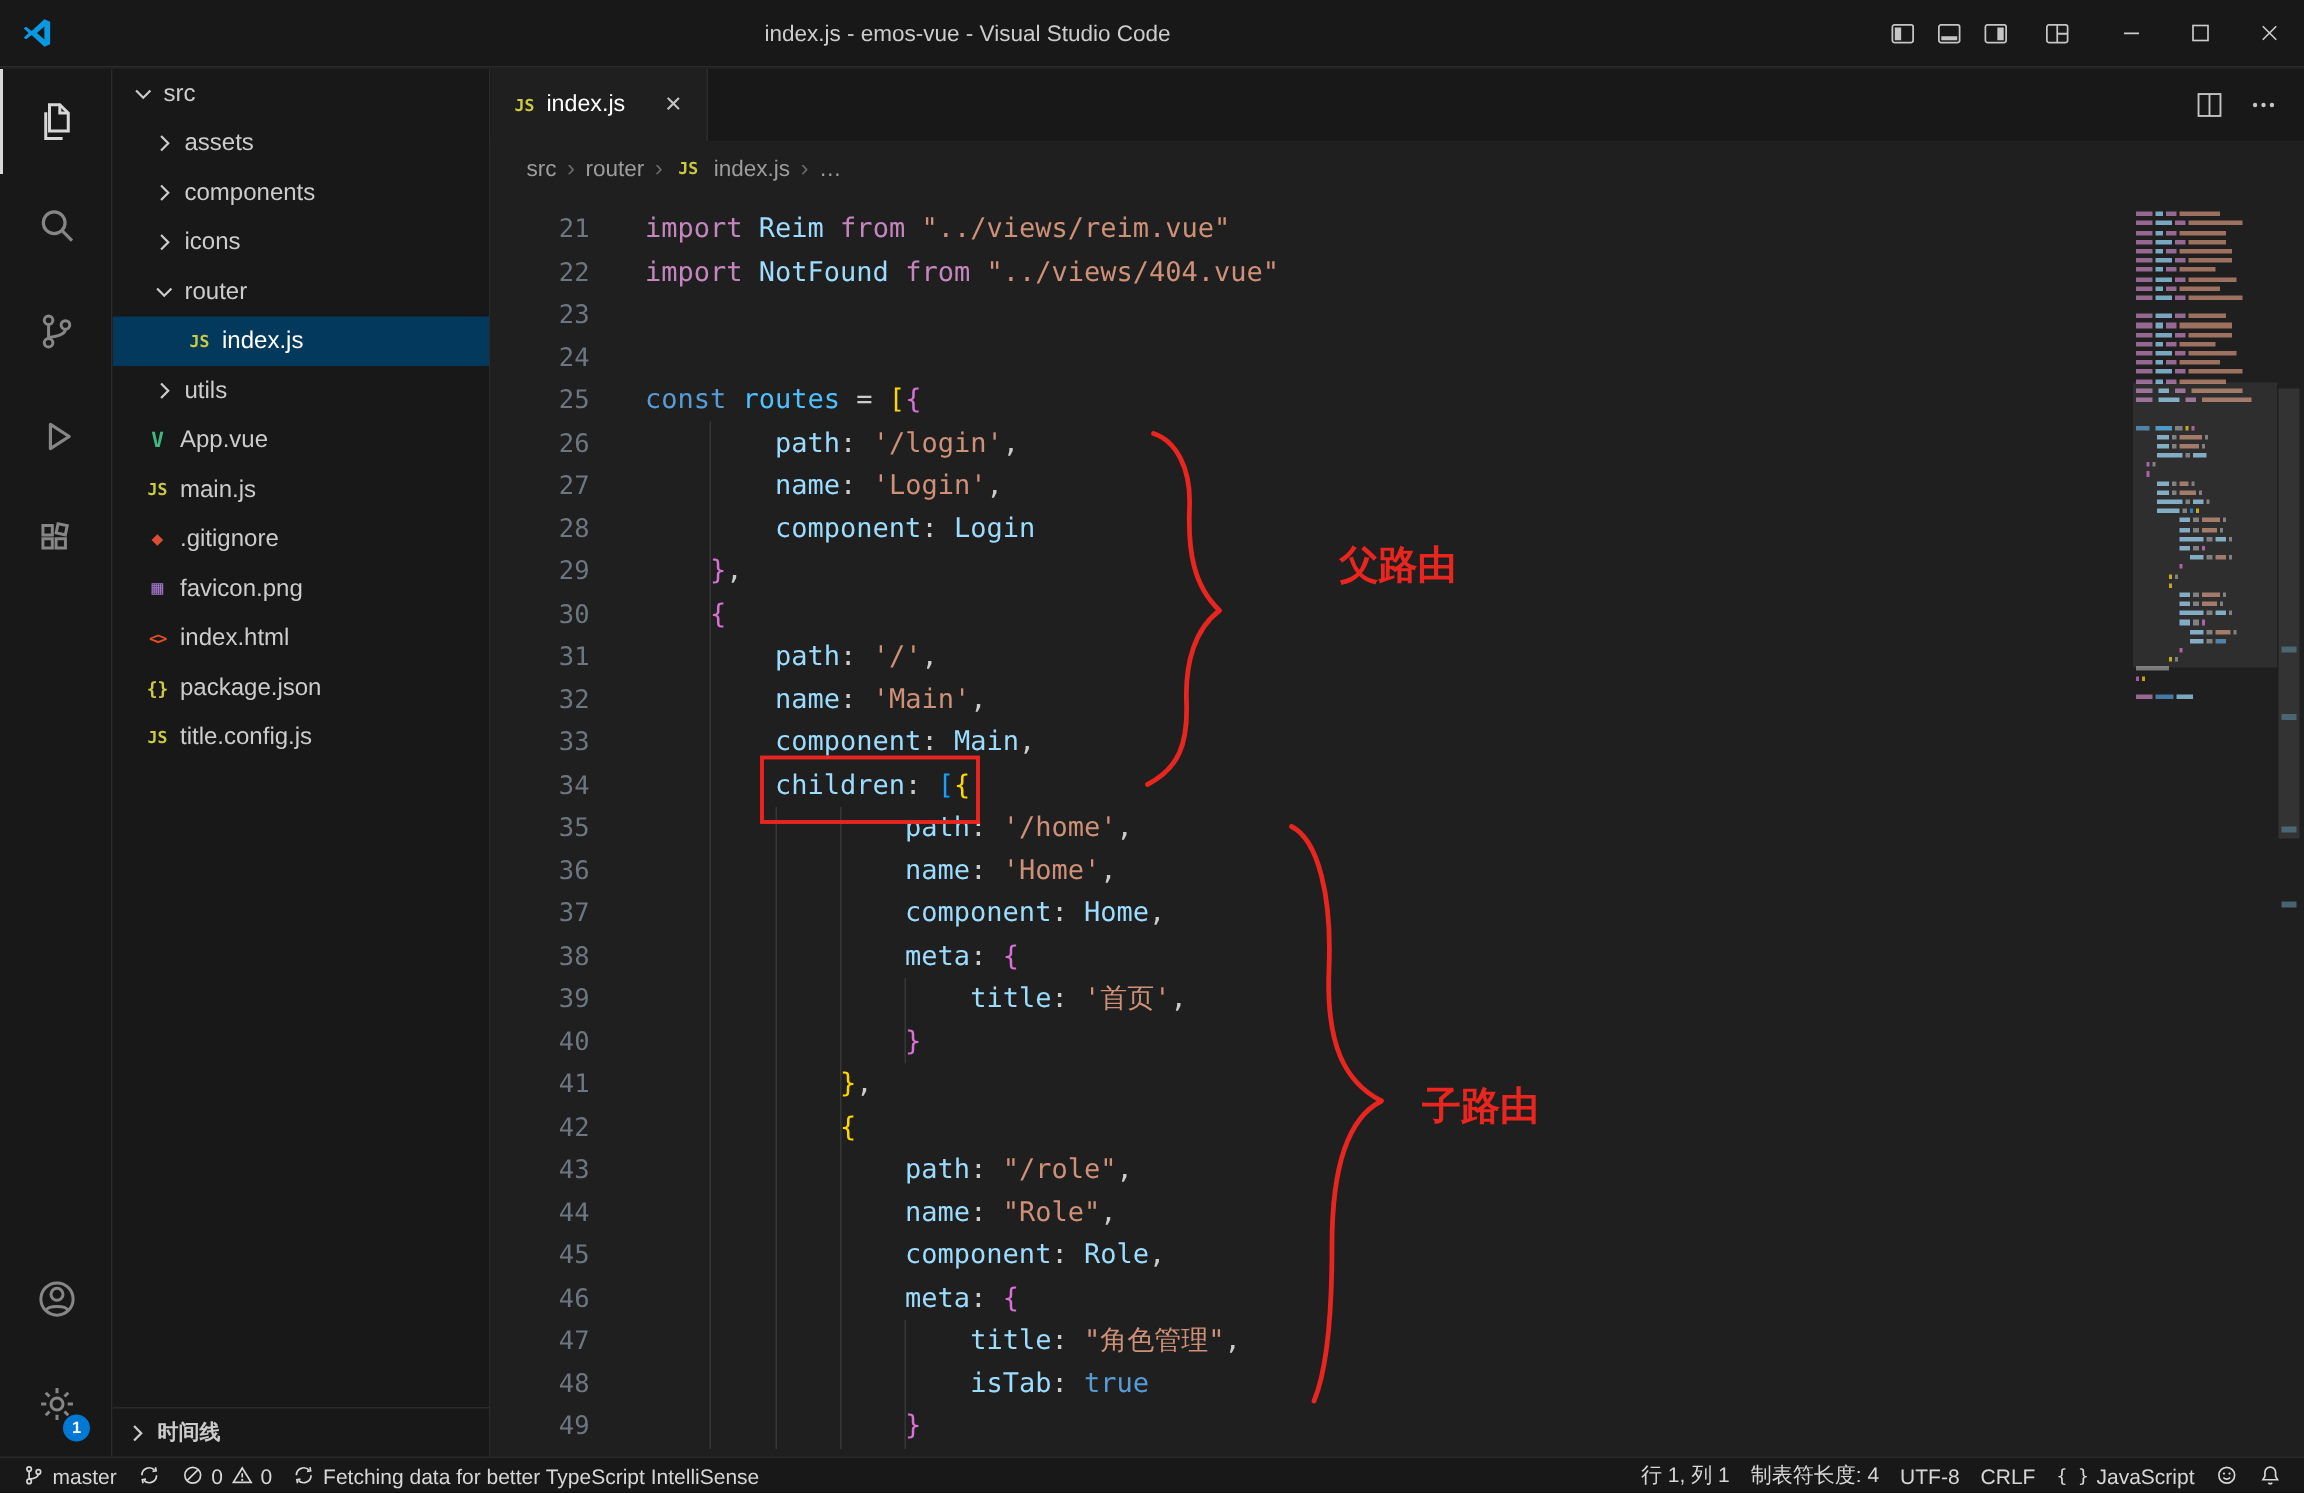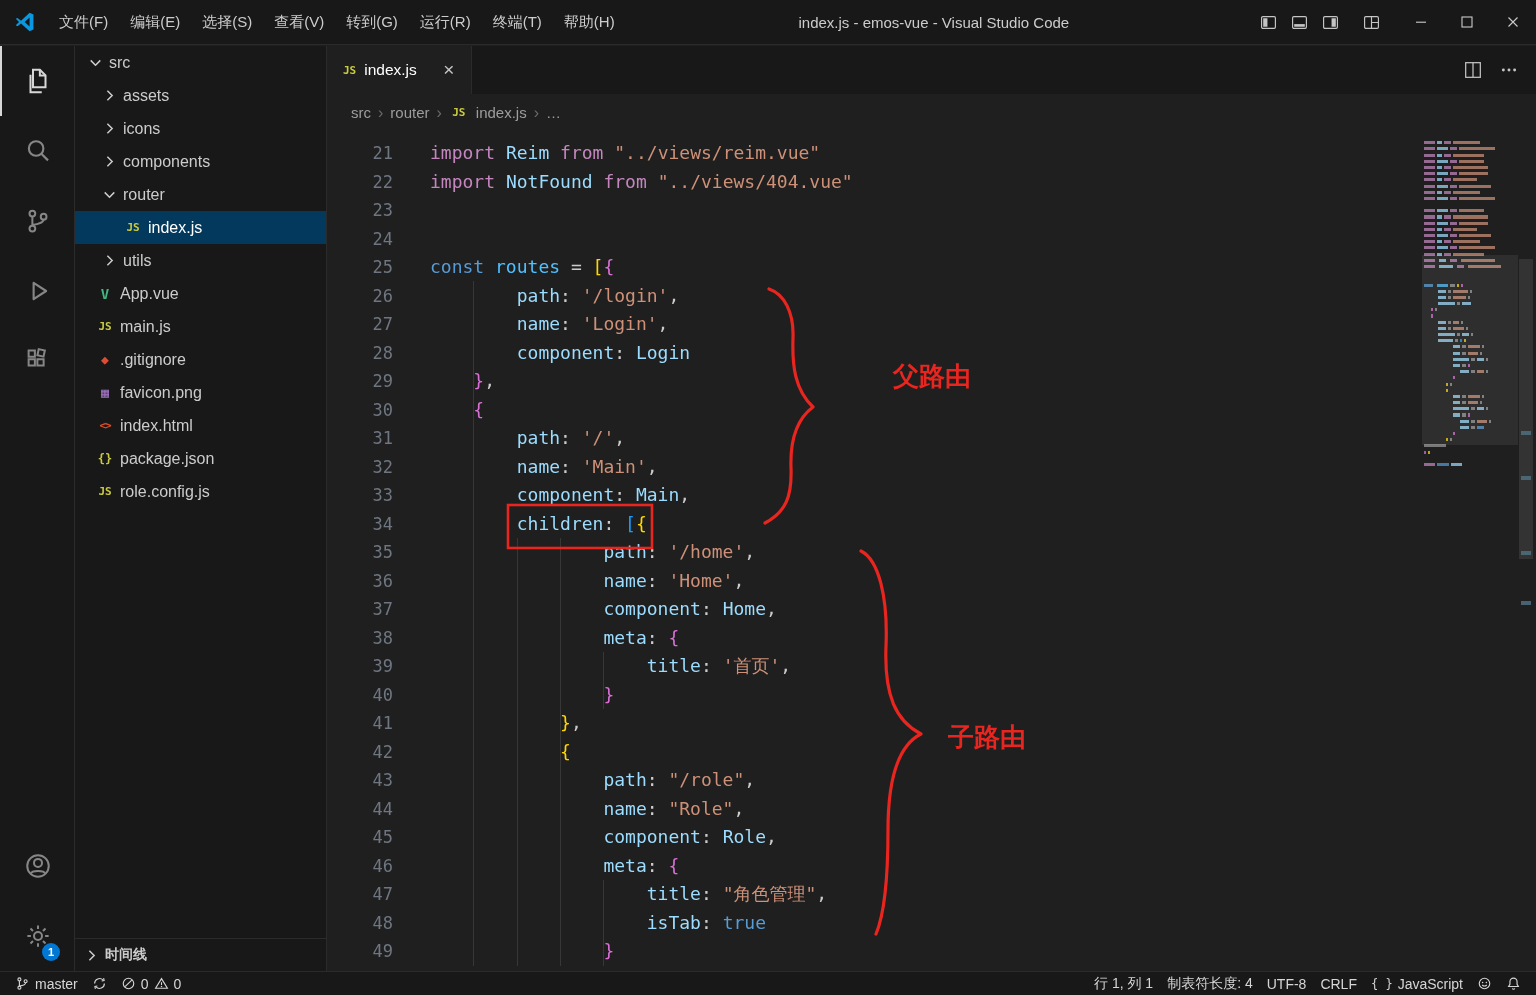--- a/index.html
+++ b/index.html
@@ -93,30 +93,20 @@
 </head>
 <body>
 
 <div class="window">
 
   <div class="titlebar">
     <svg class="logo" viewBox="0 0 24 24">
       <path fill="#0a99e0" d="M17 2l4.2 1.9v16.2L17 22l-9.3-8.5-3.9 3-1.9-1 3.6-3.5L1.9 8.5l1.9-1 3.9 3L17 2z"></path>
       <path fill="#181818" d="M17 7.2L11.6 12 17 16.8V7.2z"></path>
     </svg>
-    <div class="menubar">
-        <div class="menu-item">文件(F)</div>
-        <div class="menu-item">编辑(E)</div>
-        <div class="menu-item">选择(S)</div>
-        <div class="menu-item">查看(V)</div>
-        <div class="menu-item">转到(G)</div>
-        <div class="menu-item">运行(R)</div>
-        <div class="menu-item">终端(T)</div>
-        <div class="menu-item">帮助(H)</div>
-      </div>
     <div class="tb-title">index.js - emos-vue - Visual Studio Code</div>
     <div class="layout-icons">
       <svg class="icon" width="17" height="17" viewBox="0 0 16 16">
           <rect x="1.5" y="2.5" width="13" height="11" rx="1.2" fill="none" stroke="currentColor" stroke-width="1.1"></rect>
           <path fill="currentColor" d="M3 4h4v8H3z"></path>
         </svg>
       <svg class="icon" width="17" height="17" viewBox="0 0 16 16">
           <rect x="1.5" y="2.5" width="13" height="11" rx="1.2" fill="none" stroke="currentColor" stroke-width="1.1"></rect>
           <path fill="currentColor" d="M3 9.5h10V12H3z"></path>
         </svg>
@@ -212,27 +202,27 @@
             <div class="tree-row" style="padding-left: 26px;">
               <svg class="chev " viewBox="0 0 16 16">
                 <path d="M6 3.5l4.5 4.5L6 12.5" fill="none" stroke="currentColor" stroke-width="1.4"></path>
               </svg>
               <span class="tree-label">assets</span>
             </div>
             <div class="tree-row" style="padding-left: 26px;">
               <svg class="chev " viewBox="0 0 16 16">
                 <path d="M6 3.5l4.5 4.5L6 12.5" fill="none" stroke="currentColor" stroke-width="1.4"></path>
               </svg>
-              <span class="tree-label">icons</span>
+              <span class="tree-label">components</span>
             </div>
             <div class="tree-row" style="padding-left: 26px;">
               <svg class="chev " viewBox="0 0 16 16">
                 <path d="M6 3.5l4.5 4.5L6 12.5" fill="none" stroke="currentColor" stroke-width="1.4"></path>
               </svg>
-              <span class="tree-label">components</span>
+              <span class="tree-label">icons</span>
             </div>
             <div class="tree-row" style="padding-left: 26px;">
               <svg class="chev open" viewBox="0 0 16 16">
                 <path d="M6 3.5l4.5 4.5L6 12.5" fill="none" stroke="currentColor" stroke-width="1.4"></path>
               </svg>
               <span class="tree-label">router</span>
             </div>
             <div class="tree-row selected" style="padding-left: 48px;">
               <span class="fi fi-js">JS</span>
               <span class="tree-label">index.js</span>
@@ -262,21 +252,21 @@
             <div class="tree-row" style="padding-left: 20px;">
               <span class="fi fi-html">&lt;&gt;</span>
               <span class="tree-label">index.html</span>
             </div>
             <div class="tree-row" style="padding-left: 20px;">
               <span class="fi fi-json">{}</span>
               <span class="tree-label">package.json</span>
             </div>
             <div class="tree-row" style="padding-left: 20px;">
               <span class="fi fi-js">JS</span>
-              <span class="tree-label">role.config.js</span>
+              <span class="tree-label">title.config.js</span>
             </div>
           </div>
       </div>
       <div class="sb-section">
         <svg class="chev" viewBox="0 0 16 16">
             <path d="M6 3.5l4.5 4.5L6 12.5" fill="none" stroke="currentColor" stroke-width="1.4"></path>
           </svg>
         <span>时间线</span>
       </div>
     </div>
@@ -660,20 +650,27 @@
           <path d="M4.3 11.4l7.2-7"></path>
         </svg>
       <span>0</span>
       <svg class="icon" width="15" height="15" viewBox="0 0 16 16" fill="none" stroke="currentColor" stroke-width="1.2">
           <path d="M8 2.8L14.3 13H1.7z"></path>
           <path d="M8 6.6v3"></path>
           <circle cx="8" cy="11.3" r=".8" fill="currentColor" stroke="none"></circle>
         </svg>
       <span>0</span>
     </div>
+    <div class="sb-item">
+      <svg class="icon" width="15" height="15" viewBox="0 0 16 16" fill="none" stroke="currentColor" stroke-width="1.2">
+          <path d="M13.2 8a5.2 5.2 0 0 1-9 3.6M2.8 8a5.2 5.2 0 0 1 9-3.6"></path>
+          <path d="M12.4 2.3l.5 2.6-2.6.4M3.6 13.7l-.5-2.6 2.6-.4"></path>
+        </svg>
+      <span>Fetching data for better TypeScript IntelliSense</span>
+    </div>
     <div class="sb-right">
       <div class="sb-item">
           <span>行 1, 列 1</span>
         </div>
       <div class="sb-item">
           <span>制表符长度: 4</span>
         </div>
       <div class="sb-item">
           <span>UTF-8</span>
         </div>

